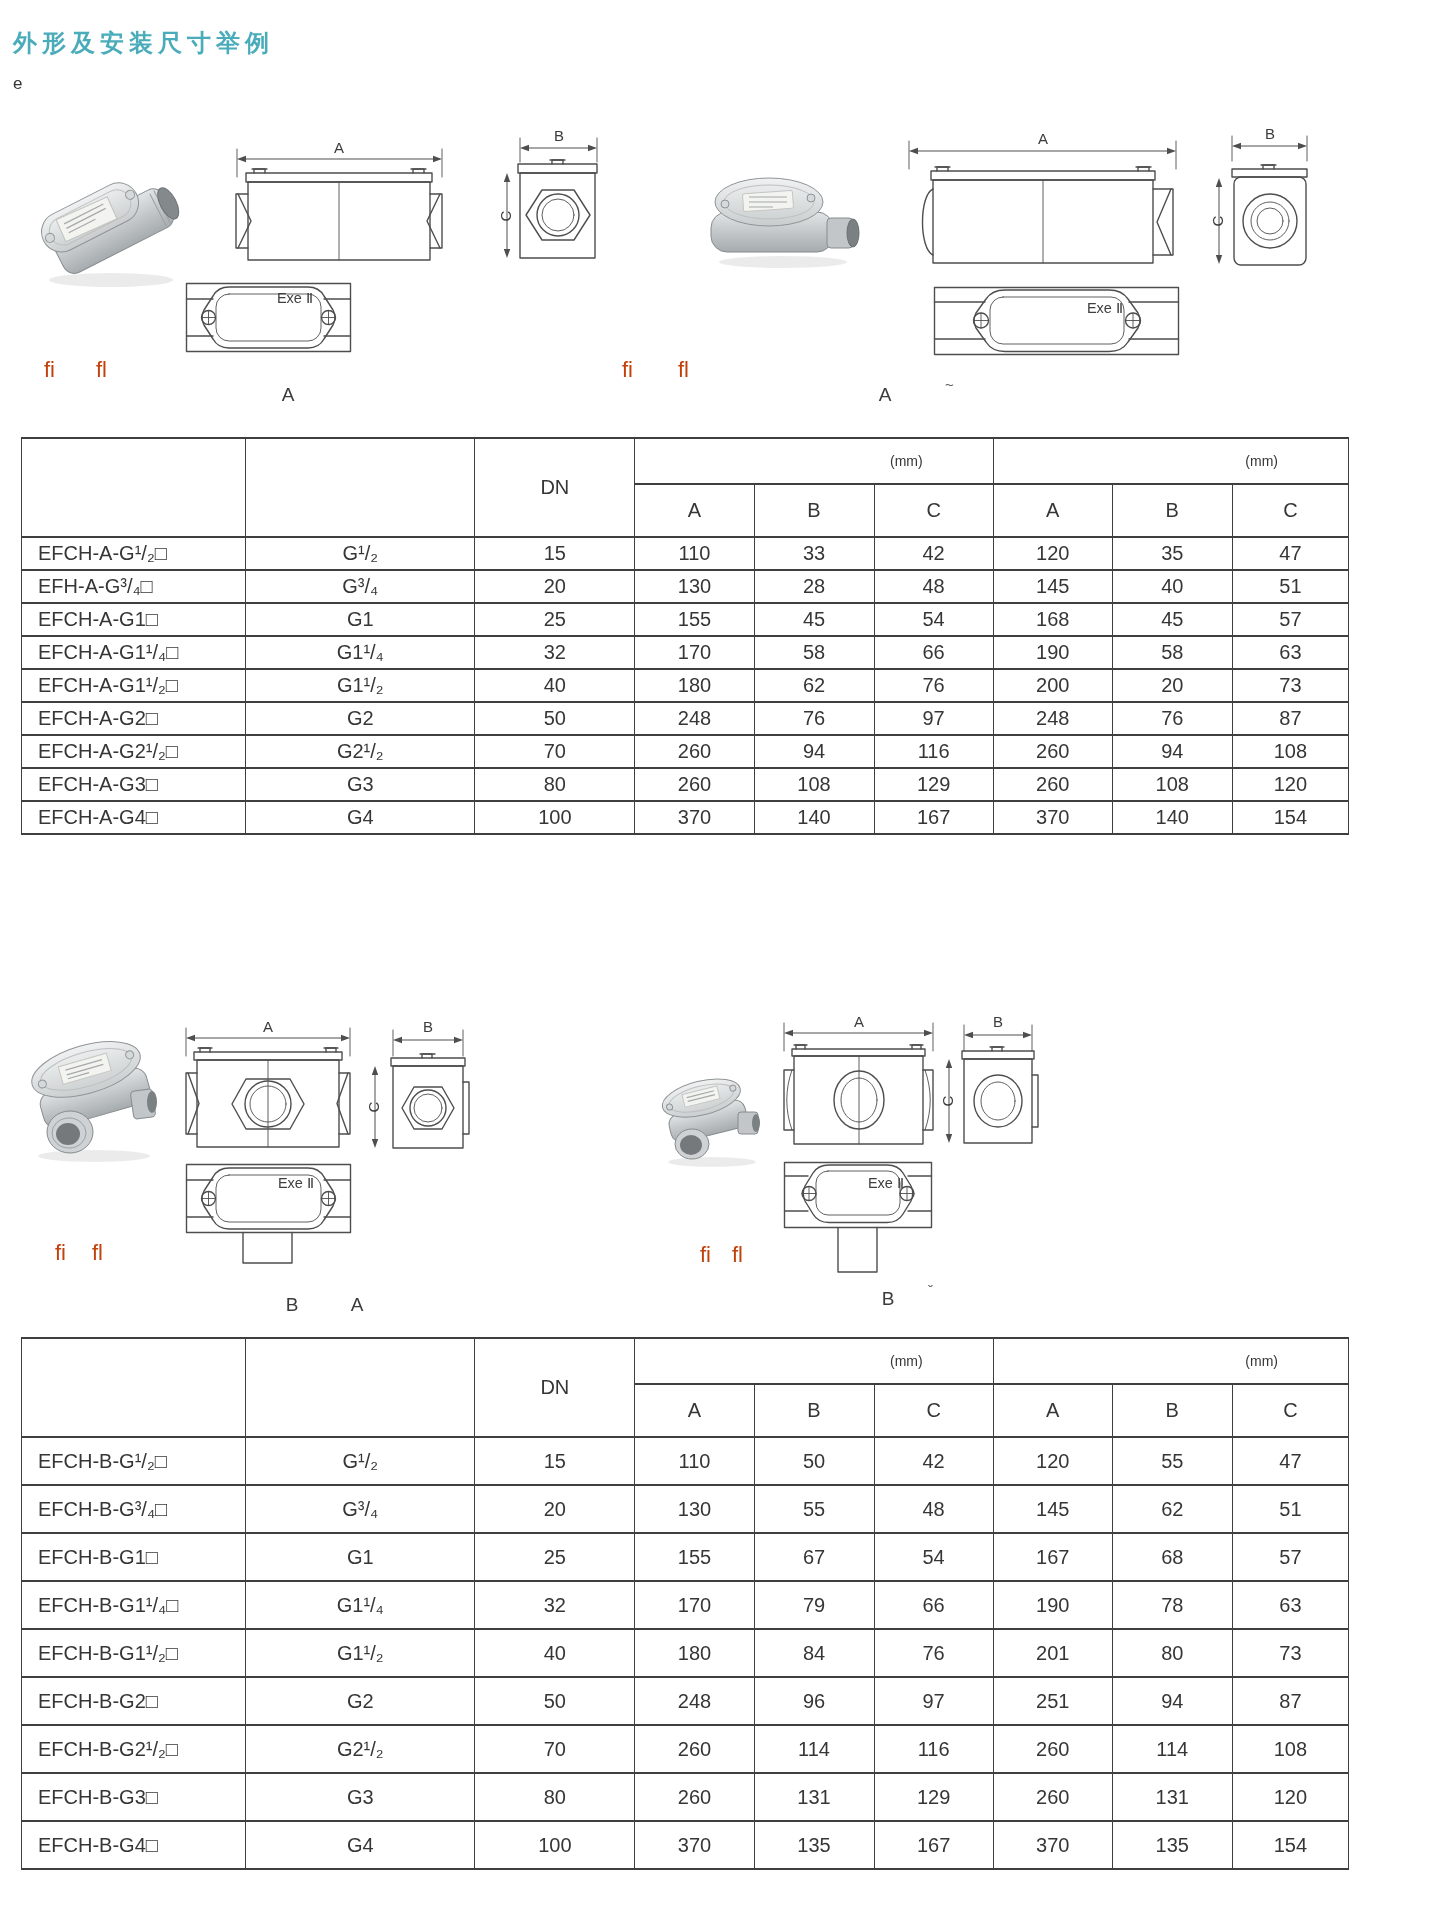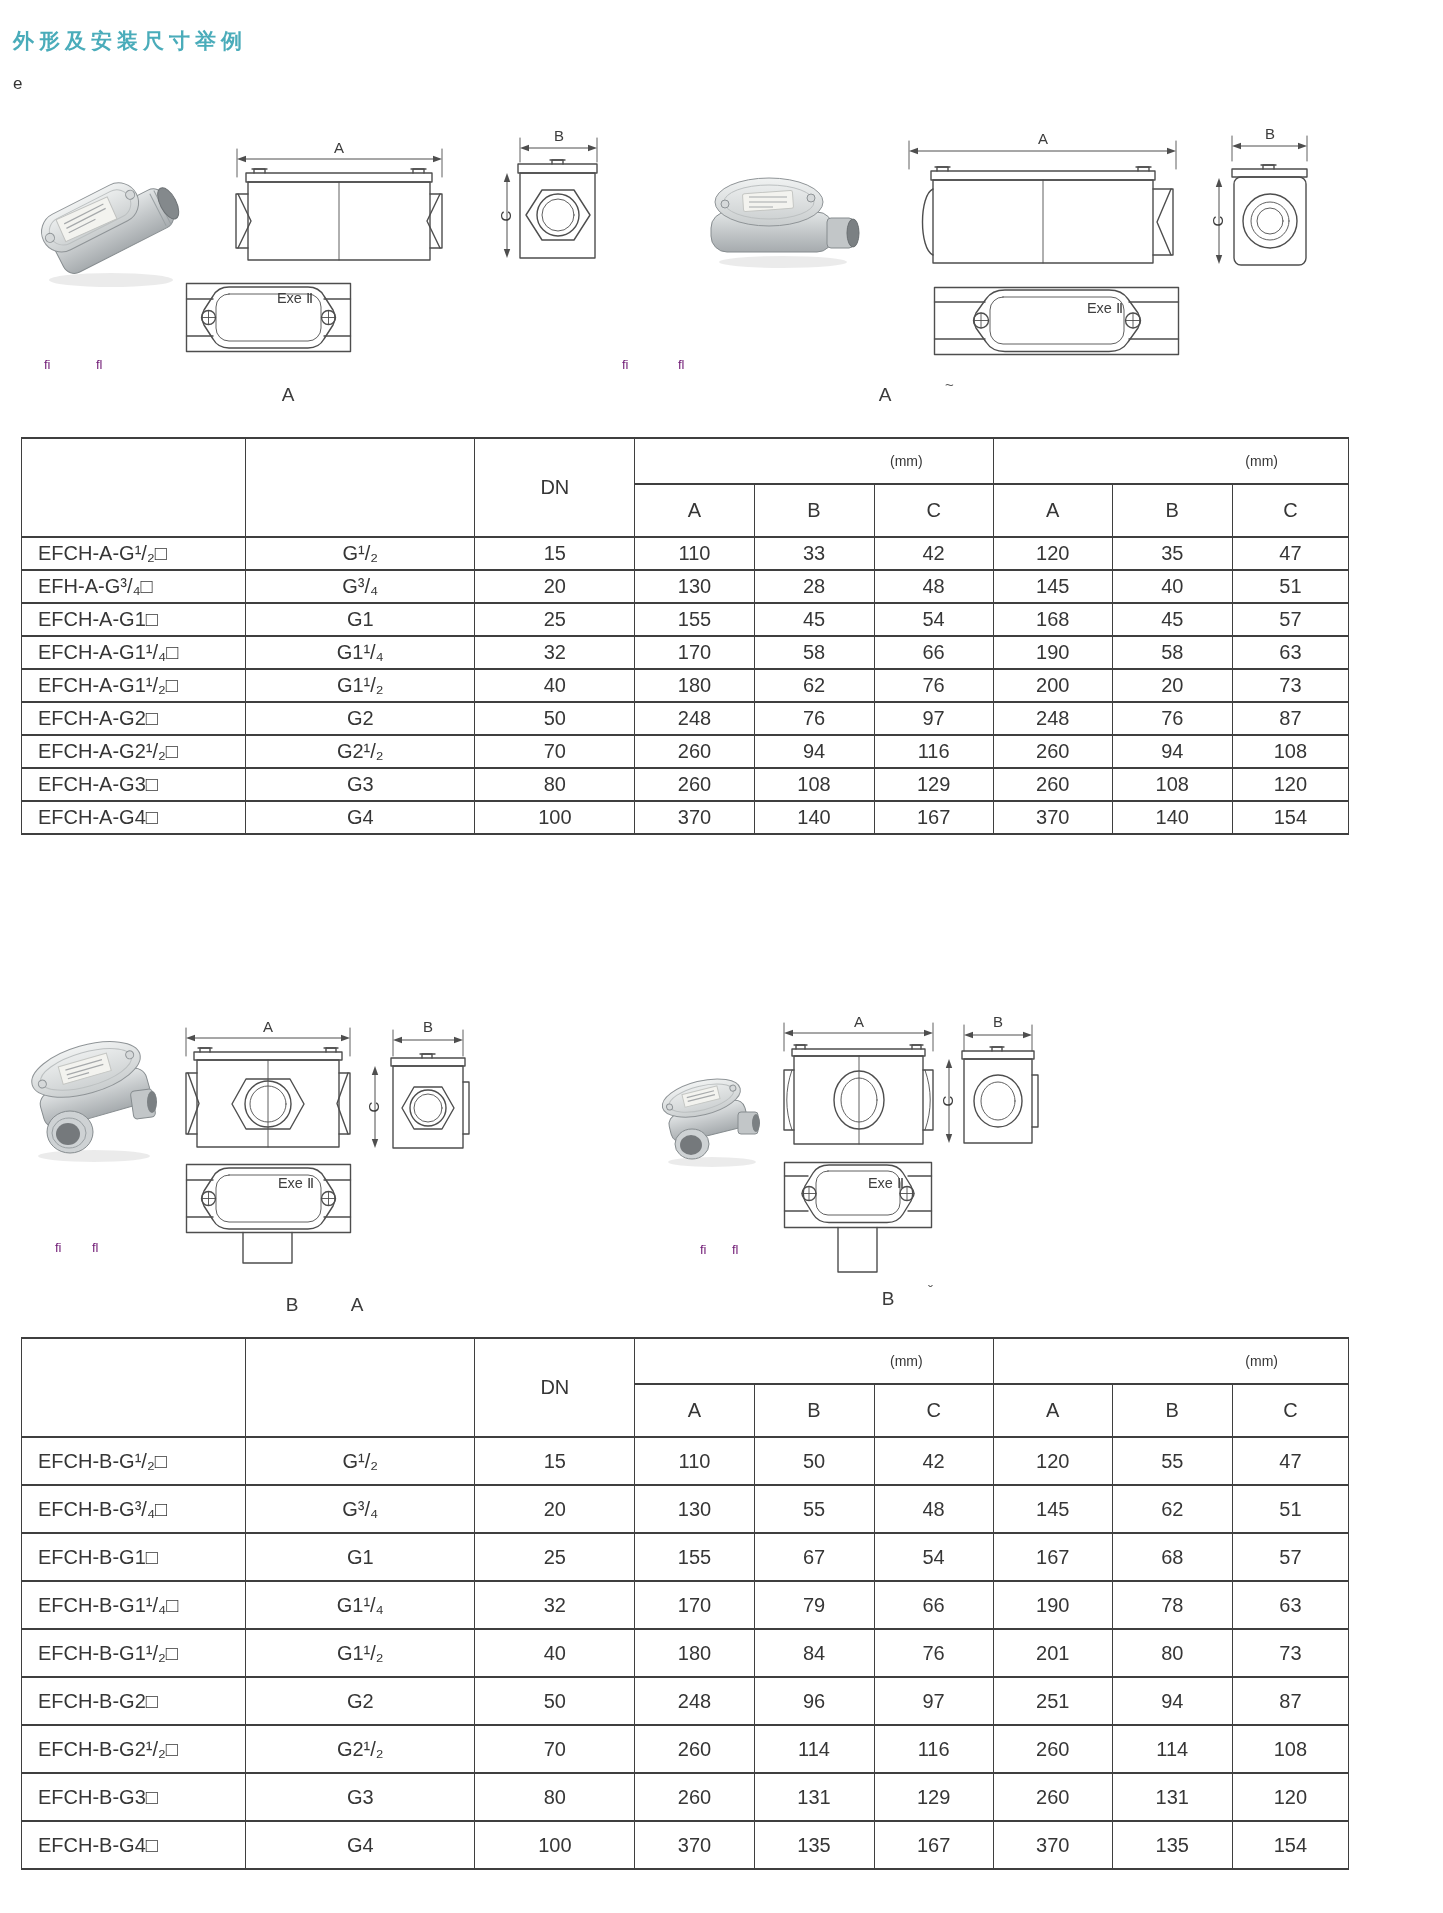--- a/index.html
+++ b/index.html
@@ -1,22 +1,22 @@
 <!DOCTYPE html>
 <html><head>
 <meta charset="utf-8">
 <style>
   html,body{margin:0;padding:0;background:#fff;}
   .canvas{position:relative;width:1443px;height:1913px;background:#ffffff;
           font-family:"Liberation Sans","DejaVu Sans",sans-serif;color:#3a3a3a;overflow:hidden;}
   .abs{position:absolute;}
-  .title{left:13px;top:27px;font-size:21px;font-weight:bold;color:#4aacba;letter-spacing:5px;}
+  .title{left:13px;top:27px;font-size:24px;font-weight:bold;color:#4aacba;letter-spacing:5px;}
   .side-e{left:13px;top:74px;font-size:17px;color:#333;}
   .cap{font-size:19px;color:#3b3b3b;text-align:center;}
-  .fifl{font-size:13px;color:#701a75;}
+  .fifl{font-size:22px;color:#c2410c;}
   .mark2{font-size:15px;color:#555;}
 
   table.dims{position:absolute;left:21px;width:1328px;border-collapse:collapse;table-layout:fixed;color:#363636;}
   .dims th,.dims td{border:1.4px solid #3f3f3f;border-top-width:2.3px;border-bottom-width:2.3px;
        font-weight:normal;text-align:center;font-size:20px;padding:0;background:#fff;}
   .dims td.model{text-align:left;padding-left:16px;}
   .dims th.mm{text-align:right;padding-right:70px;font-size:14px;}
   .dims th.blank{background:#fff;}
   .t1{top:437px;}
   .t2{top:1337px;}

